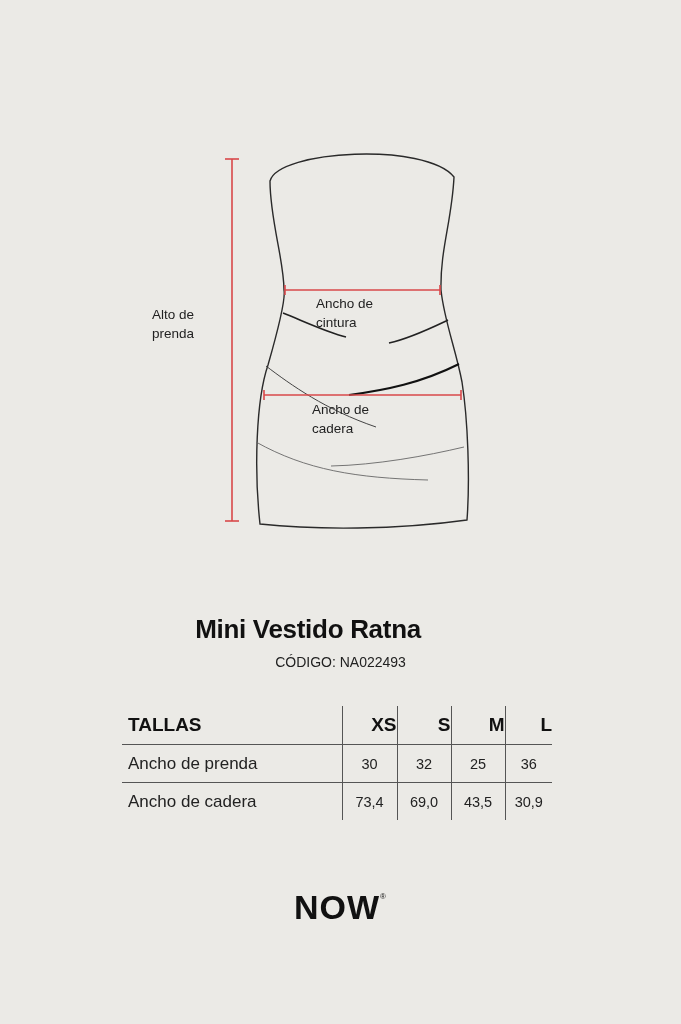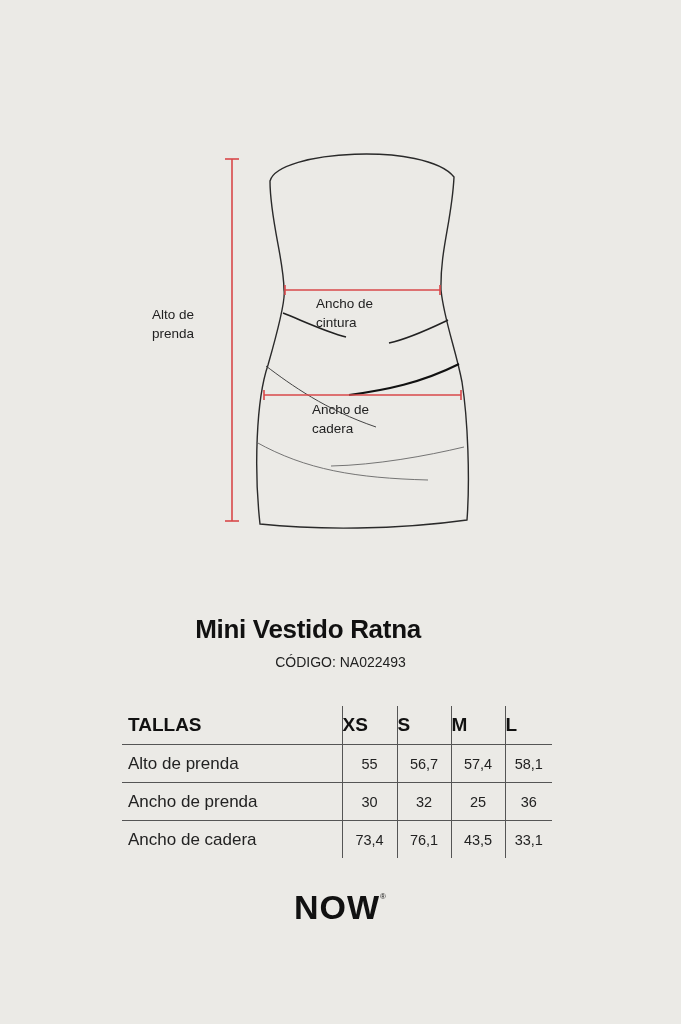--- a/index.html
+++ b/index.html
@@ -3,21 +3,21 @@
 <meta charset="utf-8">
 <style>
   html,body{margin:0;padding:0;}
   body{width:681px;height:1024px;background:#ebeae6;position:relative;overflow:hidden;font-family:"Liberation Sans",sans-serif;color:#111;}
   .diagram{position:absolute;left:0;top:0;width:681px;height:560px;margin-left:16px;}
   .lbl{position:absolute;font-size:13.5px;line-height:19px;color:#222;text-align:left;}
   .title{position:absolute;left:0;width:616px;top:614px;text-align:center;font-size:26px;font-weight:700;letter-spacing:-0.3px;}
   .code{position:absolute;left:0;width:681px;top:654px;text-align:center;font-size:14px;color:#222;}
   table{position:absolute;left:122px;top:706px;width:430px;border-collapse:collapse;}
   td,th{padding:0;height:37px;}
-  th{font-size:19px;font-weight:700;text-align:left;border-bottom:1px solid #555;height:38px;}
+  th{font-size:19px;font-weight:700;text-align:right;border-bottom:1px solid #555;height:38px;}
   th.first{text-align:left;padding-left:6px;}
   td{font-size:14.5px;text-align:center;color:#222;}
   td.first{text-align:left;padding-left:6px;font-size:17px;}
   tr.r td{border-bottom:1px solid #555;}
   .vc{border-left:1.3px solid #555;}
   .logo{position:absolute;left:0;width:681px;top:888px;text-align:center;font-size:34px;font-weight:900;letter-spacing:1px;}
   .logo sup{font-size:8px;vertical-align:top;position:relative;top:4px;font-weight:400;}
 </style>
 </head>
 <body>
@@ -75,36 +75,29 @@
     </colgroup>
   <tbody>
       <tr>
     <th class="first">TALLAS</th>
     <th class="vc">XS</th>
     <th class="vc">S</th>
     <th class="vc">M</th>
     <th class="vc">L</th>
   </tr>
   <tr class="r">
-    <td class="first">Alto de prenda</td>
-    <td class="vc">55</td>
-    <td class="vc">56,7</td>
-    <td class="vc">57,4</td>
-    <td class="vc">58,1</td>
-  </tr>
-  <tr class="r">
     <td class="first">Ancho de prenda</td>
     <td class="vc">30</td>
     <td class="vc">32</td>
     <td class="vc">25</td>
     <td class="vc">36</td>
   </tr>
   <tr>
     <td class="first">Ancho de cadera</td>
     <td class="vc">73,4</td>
-    <td class="vc">76,1</td>
+    <td class="vc">69,0</td>
     <td class="vc">43,5</td>
-    <td class="vc">33,1</td>
+    <td class="vc">30,9</td>
   </tr>
 </tbody>
   </table>
 
 <div class="logo"><span>NOW</span><sup>®</sup></div>
 
 </body></html>

